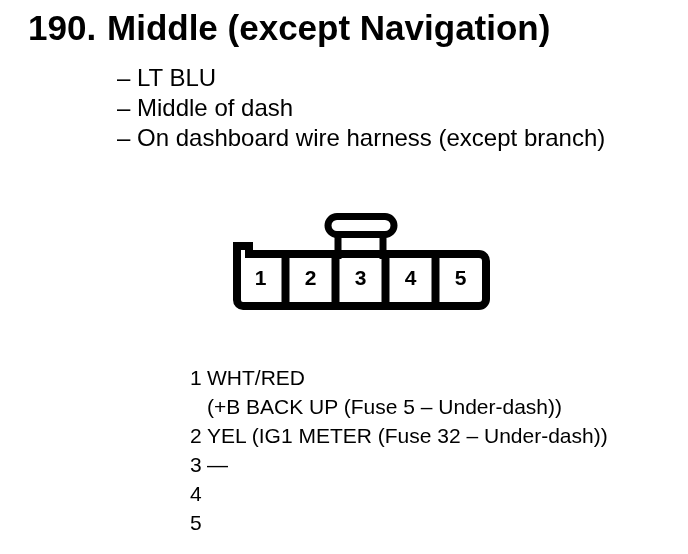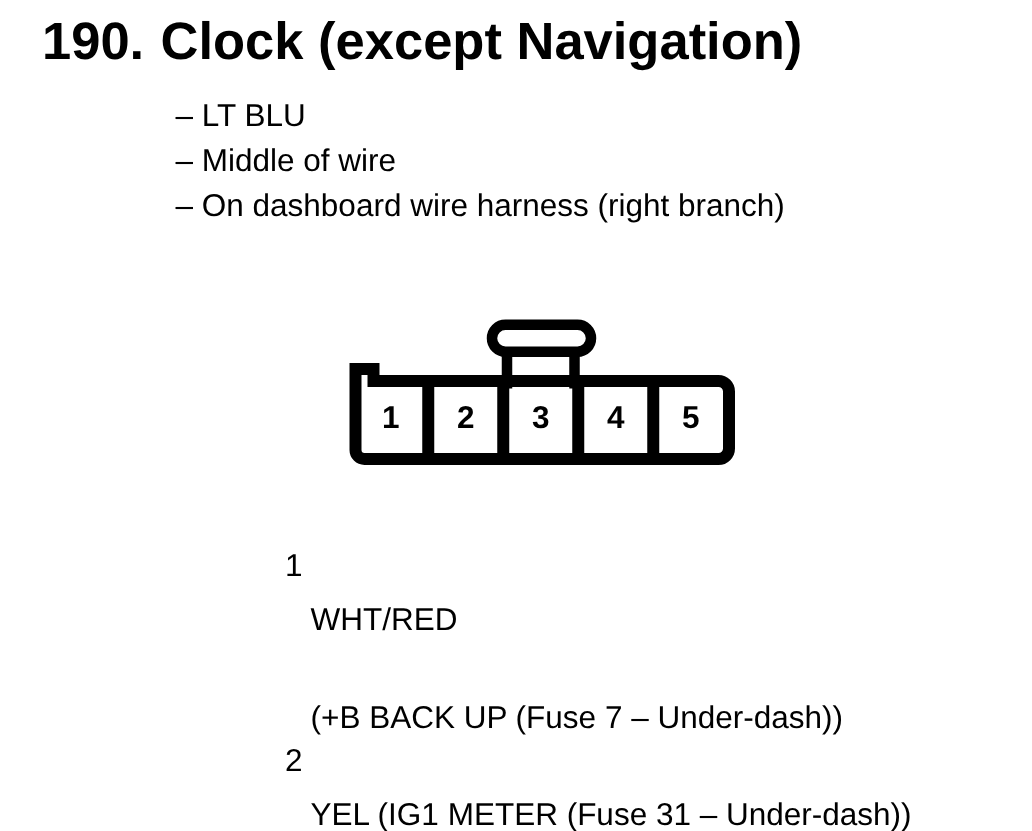--- a/index.html
+++ b/index.html
@@ -21,62 +21,62 @@
     font-size: 35px;
     font-weight: 700;
     line-height: 40px;
     white-space: nowrap;
   }
   .title-num { display: inline-block; width: 79px; }
   .notes {
     position: absolute;
     left: 117px;
     top: 63px;
-    font-size: 21px;
+    font-size: 24px;
     line-height: 30px;
     white-space: nowrap;
   }
   .connector-wrap {
     position: absolute;
     left: 210px;
     top: 205px;
     width: 300px;
     height: 115px;
   }
   .pinlist {
     position: absolute;
     left: 190px;
     top: 363px;
     font-size: 21px;
     line-height: 29px;
     white-space: nowrap;
   }
   .prow { display: flex; }
   .pnum { display: inline-block; width: 17px; flex: 0 0 17px; }
-  .ptext { display: inline-block; margin-top: 36px; }
+  .ptext { display: inline-block; }
   svg text {
     font-family: "Liberation Sans", sans-serif;
     font-weight: 700;
     font-size: 21px;
   }
 </style>
 </head>
 <body>
 
 <div class="page">
 
   <div class="title-row">
     <span class="title-num">190.</span>
-    <span class="title-text">Clock (except Navigation)</span>
+    <span class="title-text">Middle (except Navigation)</span>
   </div>
 
   <div class="notes">
     <div class="note">– LT BLU</div>
-    <div class="note">– Middle of wire</div>
-    <div class="note">– On dashboard wire harness (right branch)</div>
+    <div class="note">– Middle of dash</div>
+    <div class="note">– On dashboard wire harness (except branch)</div>
   </div>
 
   <div class="connector-wrap">
     <svg width="300" height="115" viewBox="0 0 300 115">
 
       <rect x="118" y="11.5" width="66" height="18" rx="9" fill="#ffffff" stroke="#000000" stroke-width="7"></rect>
 
       <path d="M 27 41 H 39 V 49 H 269 A 7 7 0 0 1 276 56 V 94 A 7 7 0 0 1 269 101 H 33 A 6 6 0 0 1 27 95 Z" fill="#ffffff" stroke="#000000" stroke-width="8" stroke-linejoin="miter"></path>
 
       <line x1="75.5" y1="49" x2="75.5" y2="101" stroke="#000000" stroke-width="8"></line>
@@ -95,25 +95,25 @@
     </svg>
   </div>
 
   <div class="pinlist">
     <div class="prow">
       <span class="pnum">1</span>
       <span class="ptext">WHT/RED</span>
     </div>
     <div class="prow">
       <span class="pnum"></span>
-      <span class="ptext">(+B BACK UP (Fuse 7 – Under-dash))</span>
+      <span class="ptext">(+B BACK UP (Fuse 5 – Under-dash))</span>
     </div>
     <div class="prow">
       <span class="pnum">2</span>
-      <span class="ptext">YEL (IG1 METER (Fuse 31 – Under-dash))</span>
+      <span class="ptext">YEL (IG1 METER (Fuse 32 – Under-dash))</span>
     </div>
     <div class="prow">
       <span class="pnum">3</span>
       <span class="ptext">—</span>
     </div>
     <div class="prow">
       <span class="pnum">4</span>
     </div>
     <div class="prow">
       <span class="pnum">5</span>

